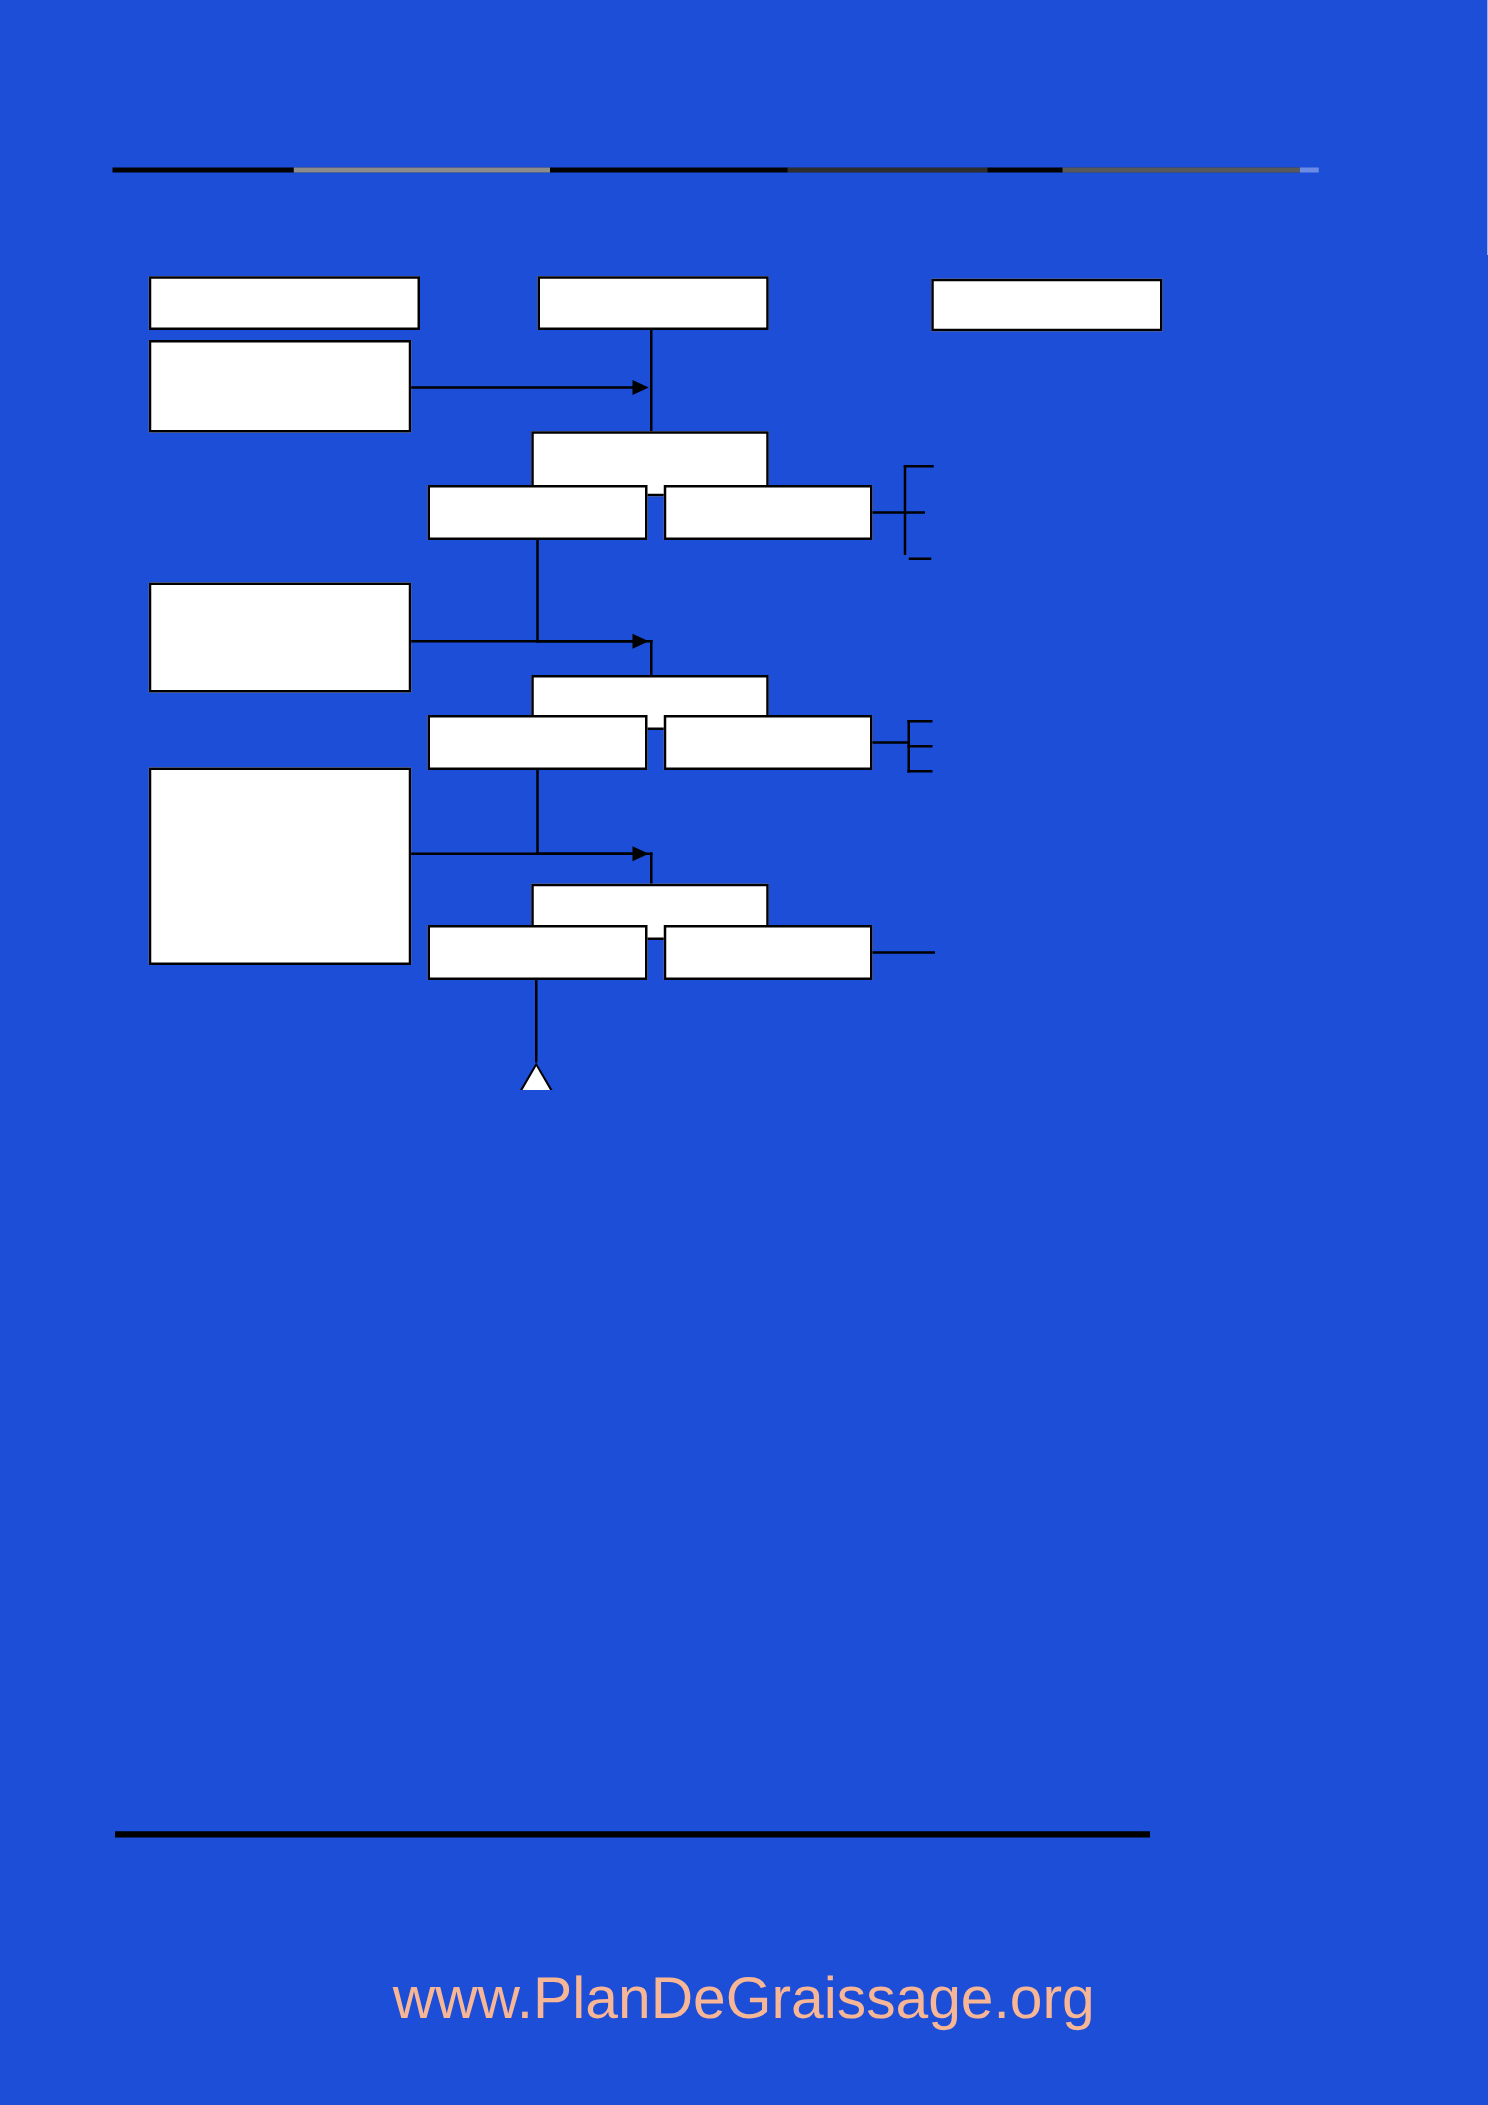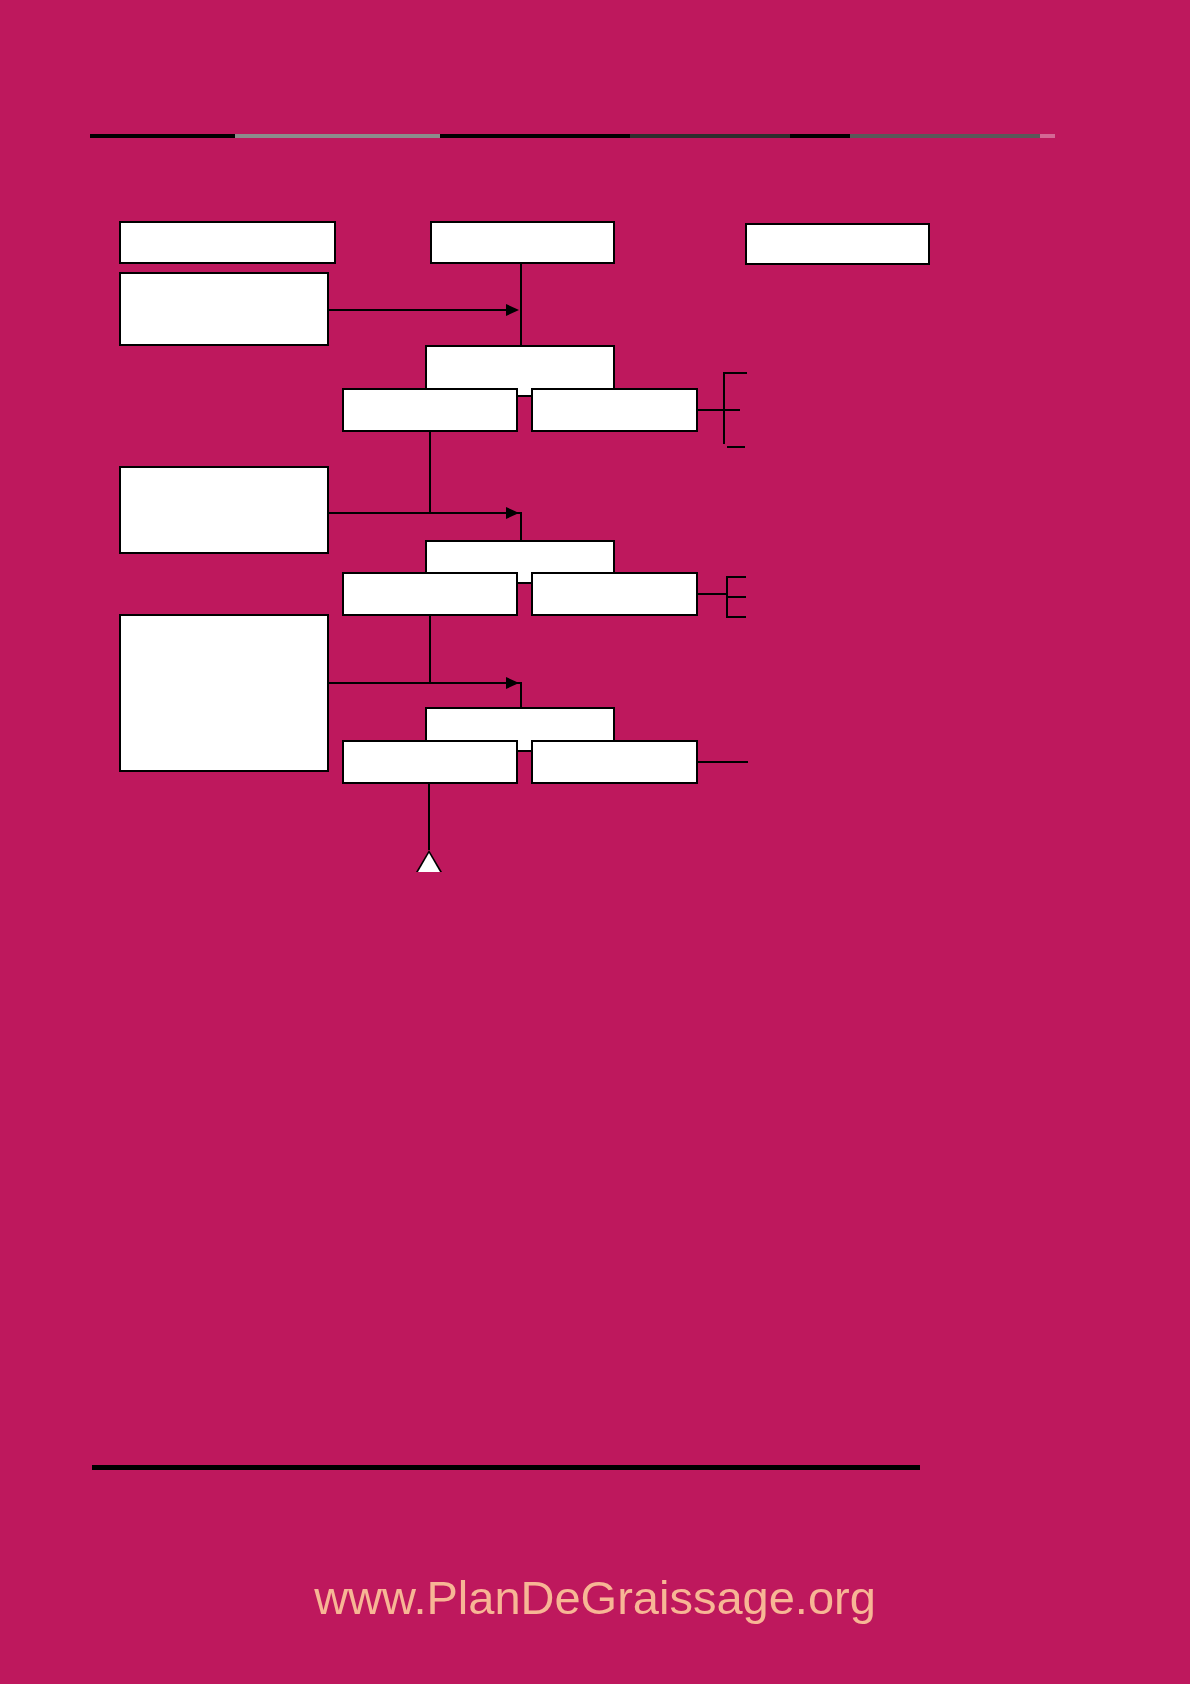--- a/index.html
+++ b/index.html
@@ -109,21 +109,21 @@
     position: absolute;
     width: 1px;
     height: 1px;
     overflow: hidden;
     clip: rect(0 0 0 0);
   }
 </style>
 </head>
 <body>
 
-<div class="page" style="width: 1190px; height: 1684px; background: #be185d;">
+<div class="page" style="width: 1190px; height: 1684px; background: #1d4ed8;">
 
   <div class="rule rule-top">
     <div class="rule-top-seg" style="left:145px;width:205px;"></div>
     <div class="rule-top-seg" style="left:760px;width:205px;opacity:0.35;"></div>
     <div class="rule-top-seg" style="left:540px;width:160px;opacity:0.18;"></div>
   </div>
 
   <div>
 
     <div class="box" style="left:119px;top:221px;width:217px;height:43px;"></div>

